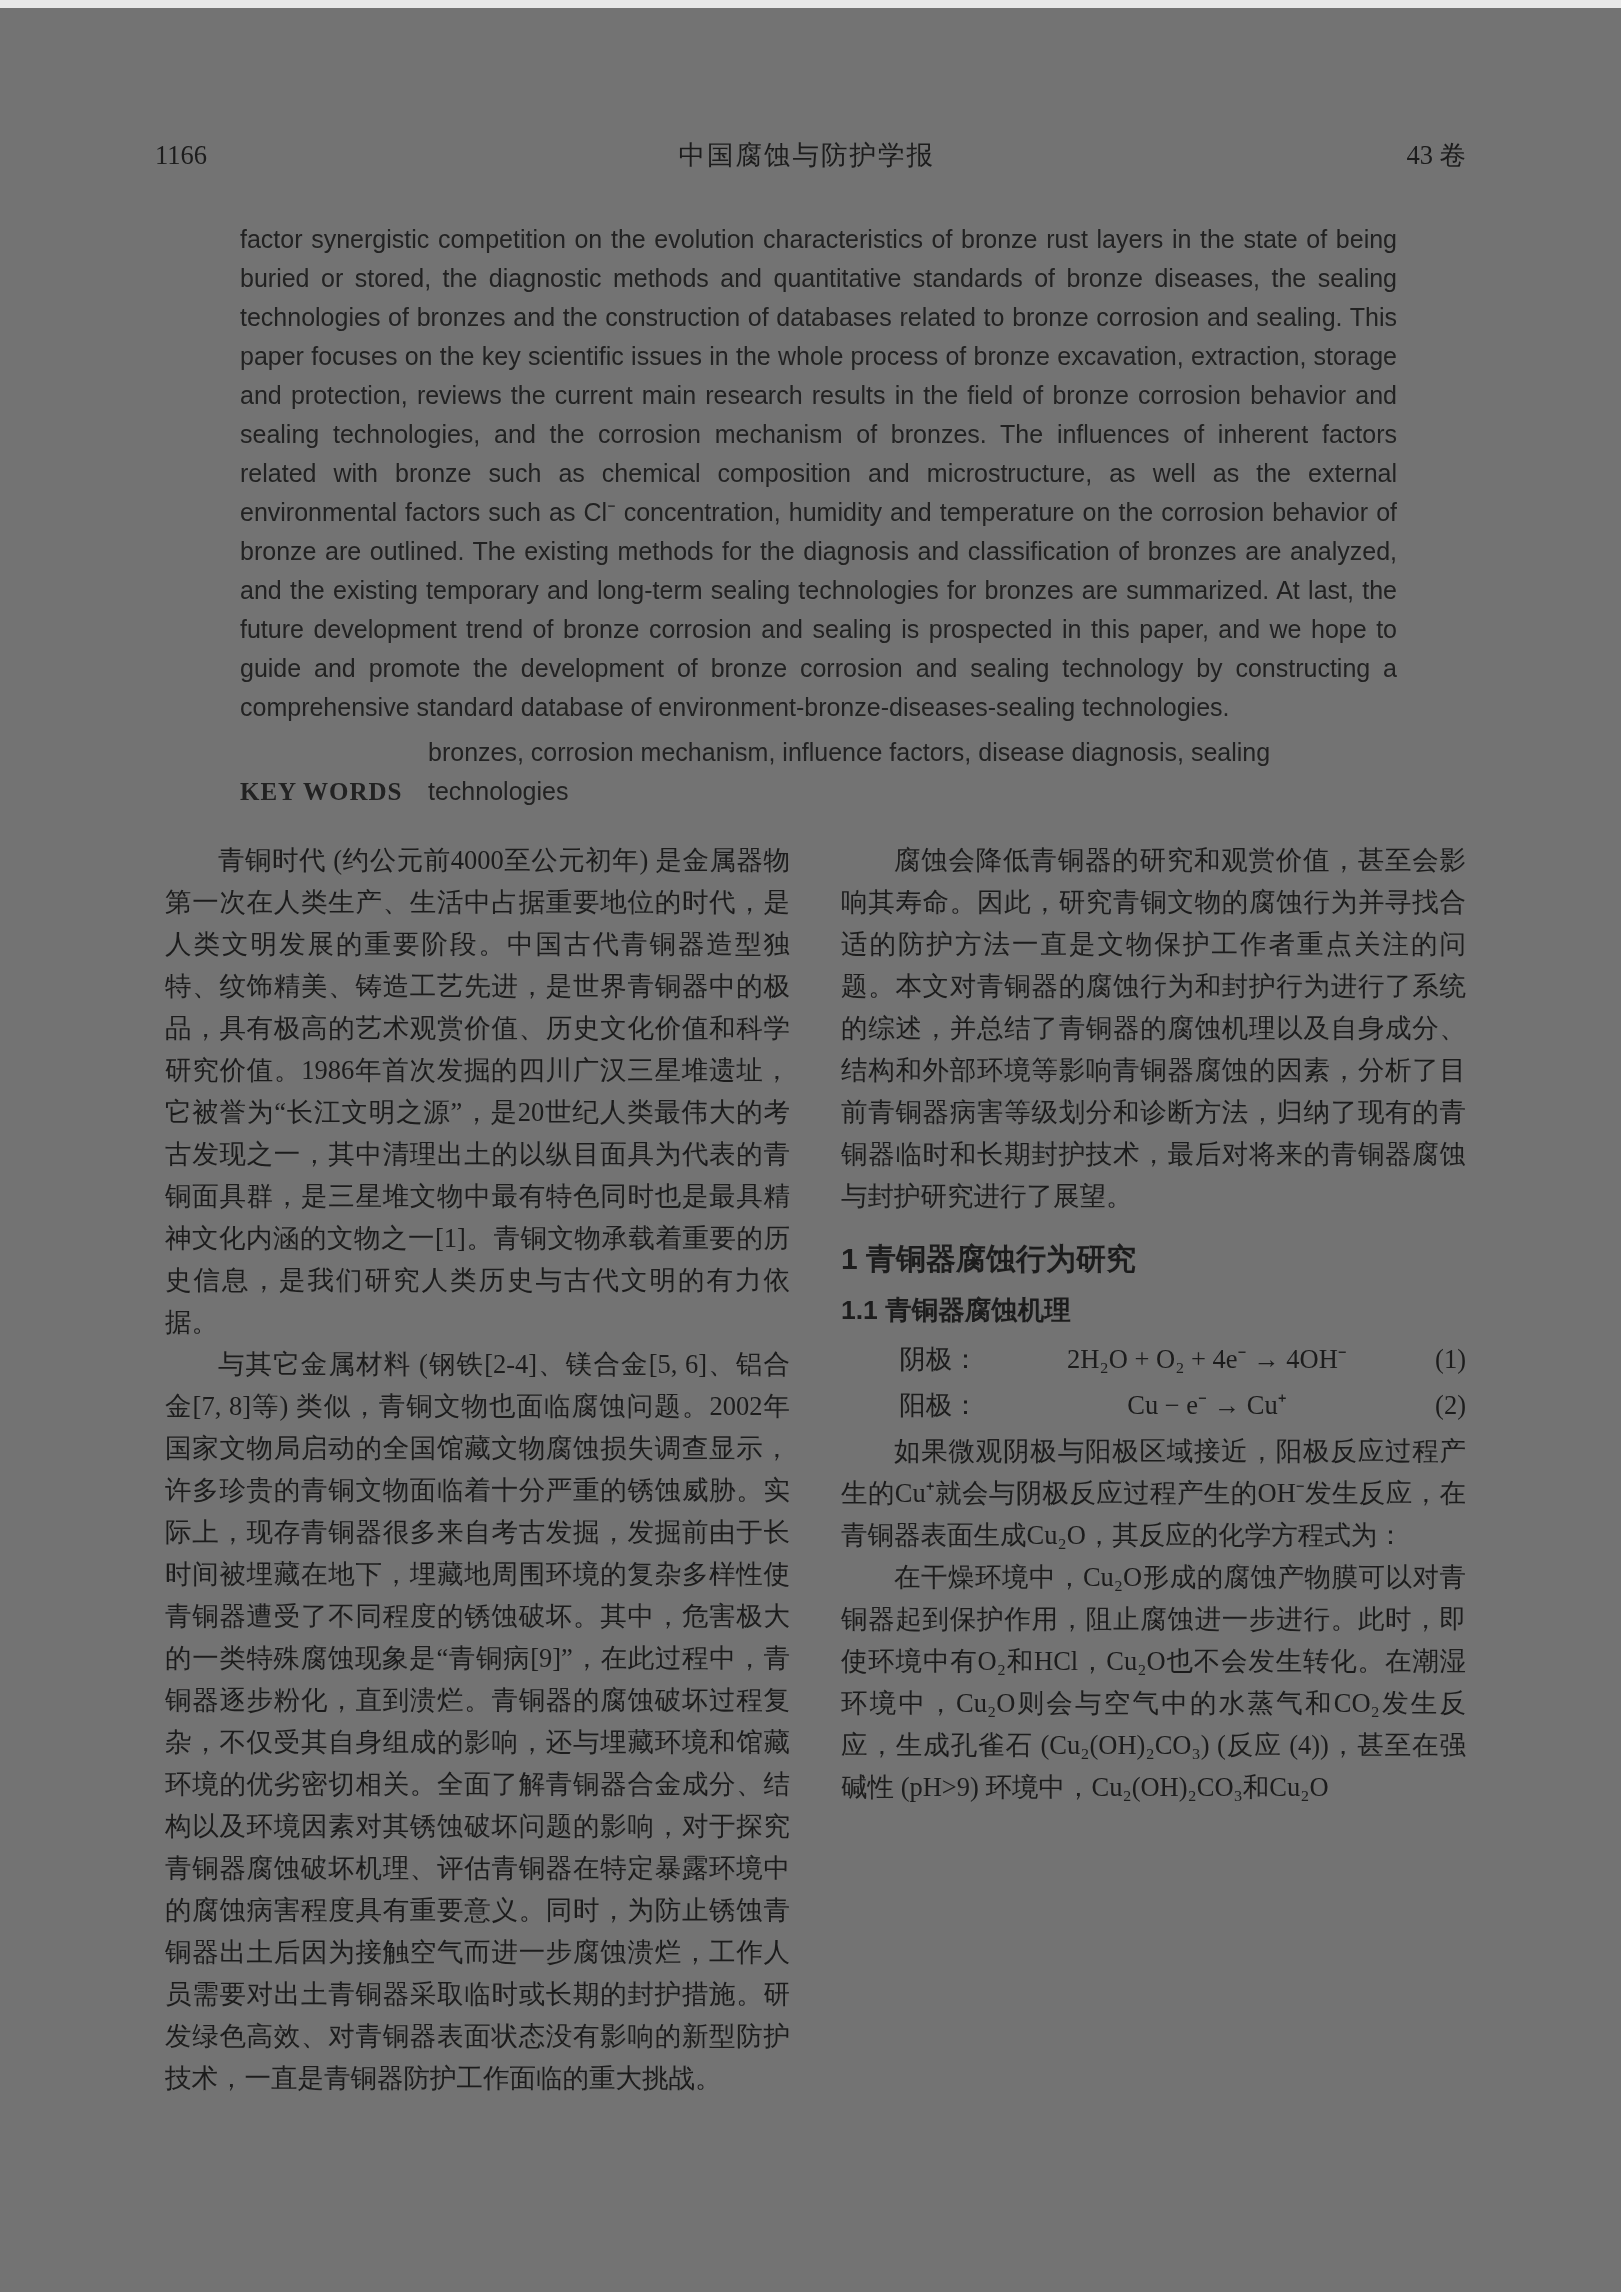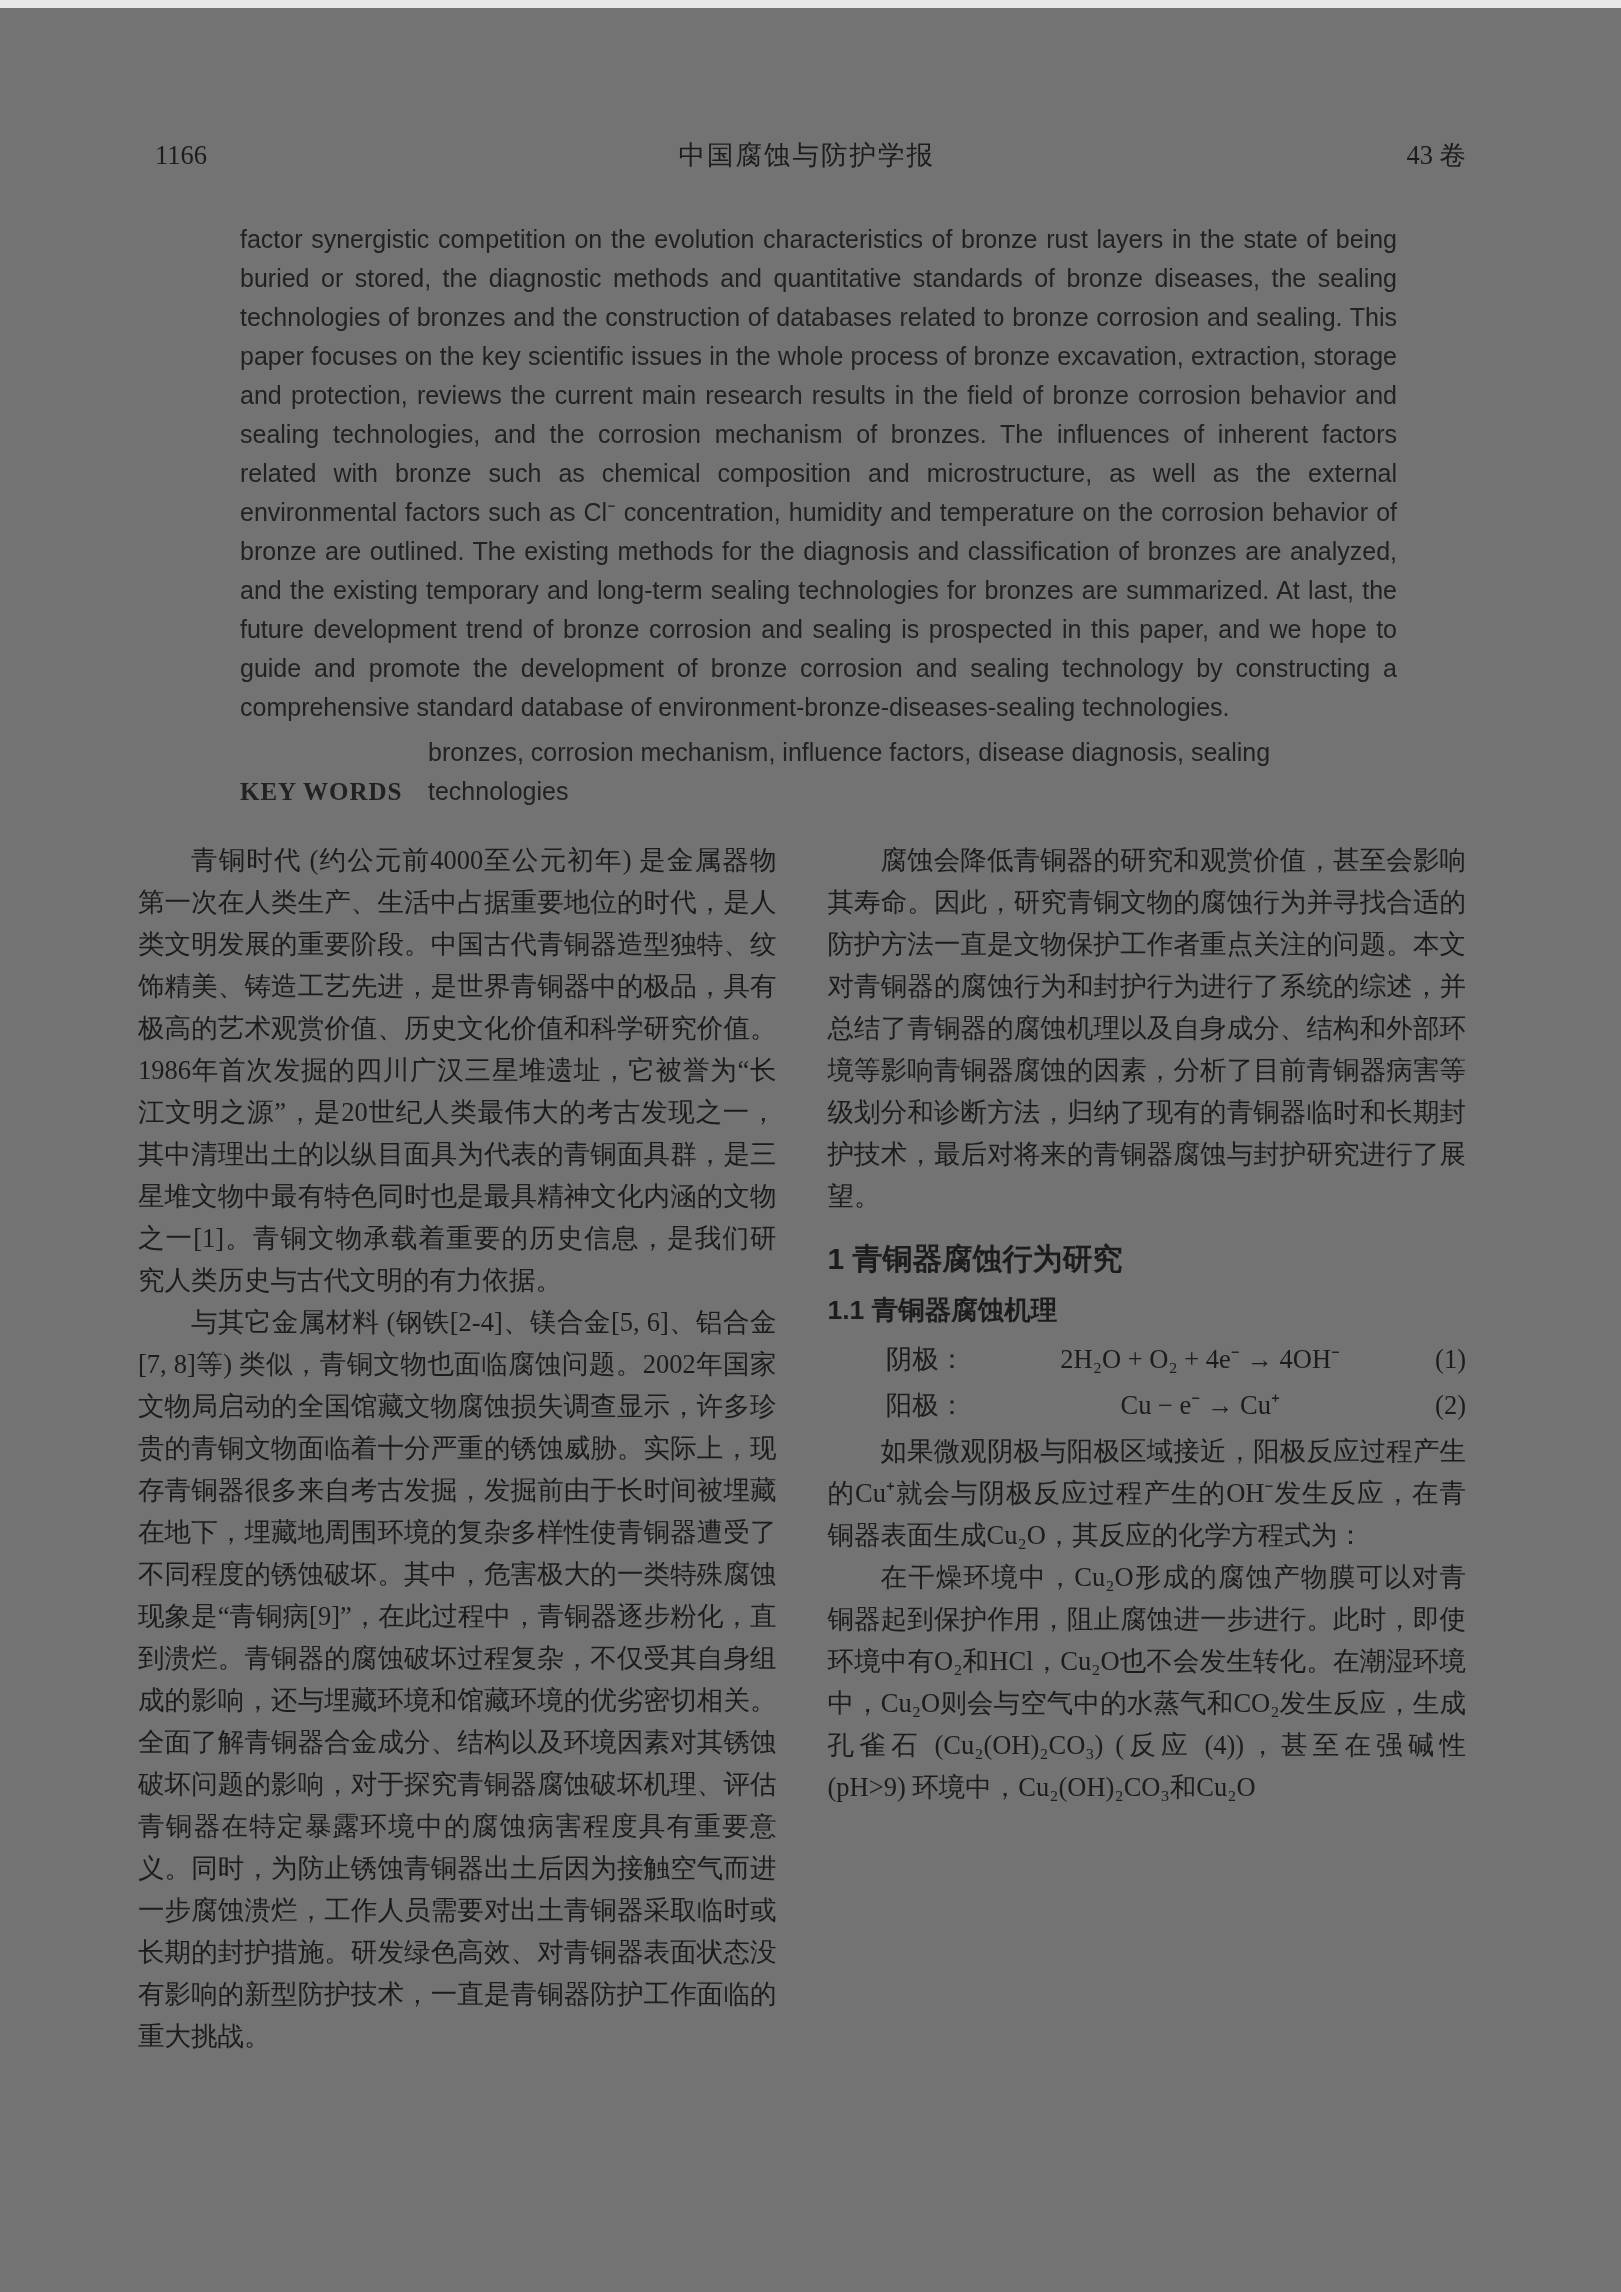--- a/index.html
+++ b/index.html
@@ -50,21 +50,21 @@
     flex: 0 0 auto;
     font-weight: bold;
     font-family: "Liberation Serif", serif;
     margin-right: 25.5px;
     letter-spacing: 1px;
   }
   .kw-text { flex: 1; }
   .columns {
     position: absolute;
     top: 831px;
-    left: 138px;
+    left: 165px;
     right: 155px;
     display: flex;
     gap: 51px;
   }
   .col { flex: 1; min-width: 0; }
   .cn {
     font-size: 26.5px;
     line-height: 42px;
     text-align: justify;
     text-indent: 2em;

